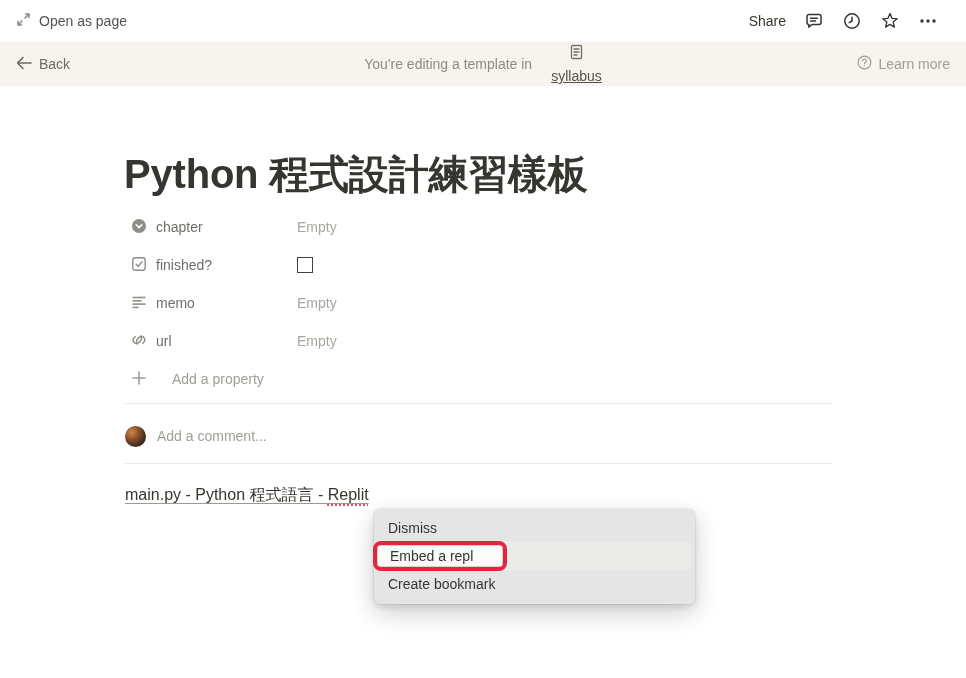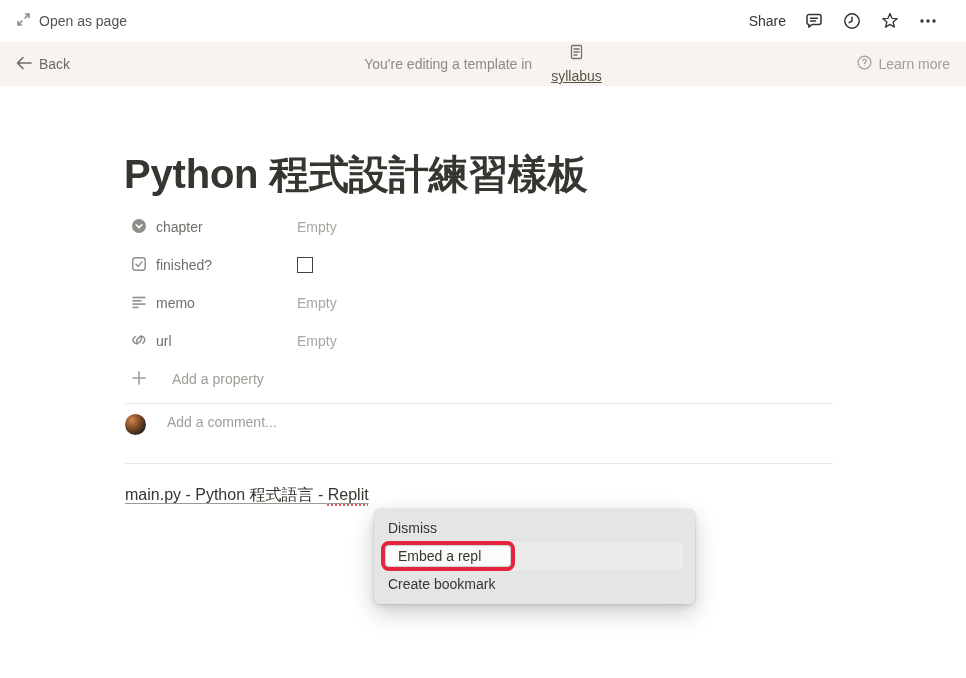--- a/index.html
+++ b/index.html
@@ -37,36 +37,36 @@
   .prop-row { height:38px; display:flex; align-items:center; }
   .prop-key { width:172px; display:flex; align-items:center; gap:9px; padding-left:6px;
     color:#6f6e69; font-size:14px; border-radius:3px; cursor:pointer; }
   .prop-key svg { flex:none; }
   .prop-val { font-size:14px; color:#a8a6a0; cursor:pointer; }
   .checkbox-empty { width:16px; height:16px; border:1.5px solid #44423d; background:#fff; cursor:pointer; }
   .addprop { display:flex; align-items:center; gap:25px; padding-left:6px; color:#9f9d97; font-size:14px; cursor:pointer; height:38px; }
 
   .divider { position:absolute; left:125px; width:708px; height:1px; background:#e8e8e6; }
 
-  .comment-row { position:absolute; left:125px; top:414px; width:708px; height:44px; display:flex; gap:21px; }
+  .comment-row { position:absolute; left:125px; top:414px; width:708px; height:44px; display:flex; align-items:center; gap:11px; }
   .avatar { width:21px; height:21px; border-radius:50%; flex:none;
     background:radial-gradient(circle at 32% 30%, #cf8a4a 0%, #8a512b 35%, #3a2a20 70%, #15120f 100%); }
   .comment-placeholder { font-size:14px; color:#a09e98; cursor:text; }
 
   .link-line { position:absolute; left:125px; top:485px; font-size:16px; color:#37352f;
     text-decoration:underline; text-decoration-color:#9c9892; text-underline-offset:3px; cursor:pointer; }
   .link-line .spellcheck { text-decoration:underline dotted #e0565e 2px; text-underline-offset:4px; }
 
   
   .menu { position:absolute; left:374px; top:509px; width:321px; height:95px;
     background:#e5e5e5; border-radius:6px; padding:5px 0;
     box-shadow:0 0 0 1px rgba(15,15,15,0.05), 0 3px 6px rgba(15,15,15,0.1), 0 9px 24px rgba(15,15,15,0.2); }
   .menu-item { height:28px; display:flex; align-items:center; padding:0 14px;
     font-size:14px; color:#37352f; cursor:pointer; }
-  .menu-item.selected { position:relative; margin:0 12px; padding:0 20px;
+  .menu-item.selected { position:relative; margin:0 4px; padding:0 20px;
     background:#ebebea; border-radius:4px; }
   .annot-box { position:absolute; left:-5px; top:-1px; width:134px; height:30px;
     border:4px solid #e5243d; border-radius:8px; background:#fbfbfa;
     box-shadow:inset 0 0 0 1px #d4d2ce;
     display:flex; align-items:center; padding-left:13px; font-size:14px; color:#37352f; }
 </style>
 </head>
 <body>
 
 <div class="page">

